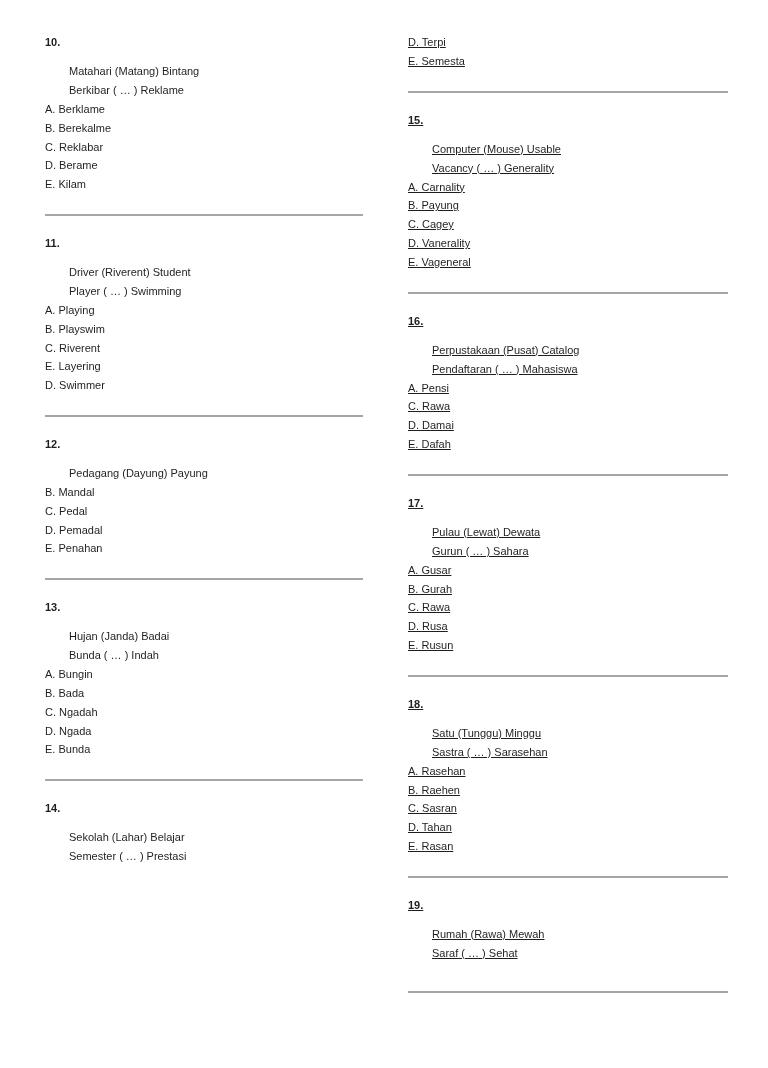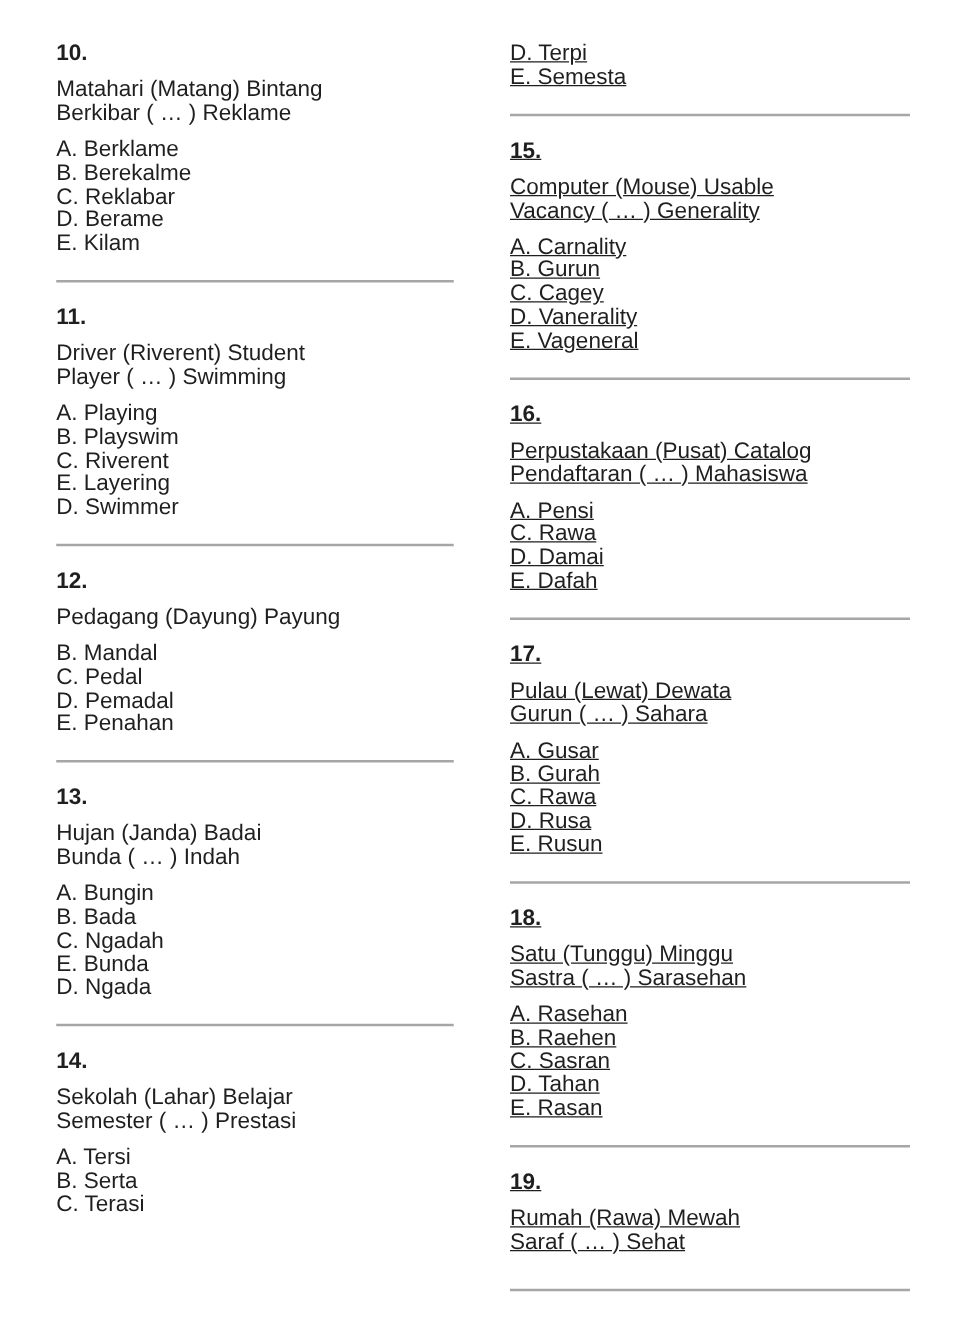--- a/index.html
+++ b/index.html
@@ -7,40 +7,41 @@
     padding: 0;
     background: #ffffff;
   }
   .page {
     position: relative;
     width: 768px;
     height: 1068px;
     background: #ffffff;
     overflow: hidden;
     font-family: "Liberation Sans", "DejaVu Sans", sans-serif;
-    font-size: 18px;
+    font-size: 11px;
     color: #1f1f1f;
   }
   .col {
     position: absolute;
     top: 33px;
   }
   .col-left  { left: 45px;  width: 318px; }
   .col-right { left: 408px; width: 320px; text-decoration: underline; }
 
   .qnum {
     font-weight: bold;
     line-height: 19px;
     margin: 0 0 10px 0;
   }
   .stem-line {
     line-height: 19px;
     white-space: nowrap;
+    margin-left: 24px;
   }
-  .opts { margin-top: 10px; }
+  .opts { }
   .opt {
     line-height: 18.8px;
     white-space: nowrap;
   }
   hr.sep {
     border: none;
     border-top: 2px solid #a6a6a6;
     margin: 20px 0 18px 0;
     width: 100%;
   }
@@ -96,54 +97,49 @@
     </section>
 
     <section class="qblock">
       <div class="qnum">13.</div>
       <div class="stem-line">Hujan (Janda) Badai</div>
       <div class="stem-line">Bunda ( … ) Indah</div>
       <div class="opts">
         <div class="opt">A. Bungin</div>
         <div class="opt">B. Bada</div>
         <div class="opt">C. Ngadah</div>
+        <div class="opt">D. Ngada</div>
         <div class="opt">E. Bunda</div>
-        <div class="opt">D. Ngada</div>
       </div>
       <hr class="sep">
     </section>
 
     <section class="qblock">
       <div class="qnum">14.</div>
       <div class="stem-line">Sekolah (Lahar) Belajar</div>
       <div class="stem-line">Semester ( … ) Prestasi</div>
-      <div class="opts">
-        <div class="opt">A. Tersi</div>
-        <div class="opt">B. Serta</div>
-        <div class="opt">C. Terasi</div>
-      </div>
     </section>
 
   </div>
 
   <div class="col col-right">
 
     <section class="qblock">
       <div class="opt">D. Terpi</div>
       <div class="opt">E. Semesta</div>
       <hr class="sep">
     </section>
 
     <section class="qblock">
       <div class="qnum">15.</div>
       <div class="stem-line">Computer (Mouse) Usable</div>
       <div class="stem-line">Vacancy ( … ) Generality</div>
       <div class="opts">
         <div class="opt">A. Carnality</div>
-        <div class="opt">B. Gurun</div>
+        <div class="opt">B. Payung</div>
         <div class="opt">C. Cagey</div>
         <div class="opt">D. Vanerality</div>
         <div class="opt">E. Vageneral</div>
       </div>
       <hr class="sep">
     </section>
 
     <section class="qblock">
       <div class="qnum">16.</div>
       <div class="stem-line">Perpustakaan (Pusat) Catalog</div>

